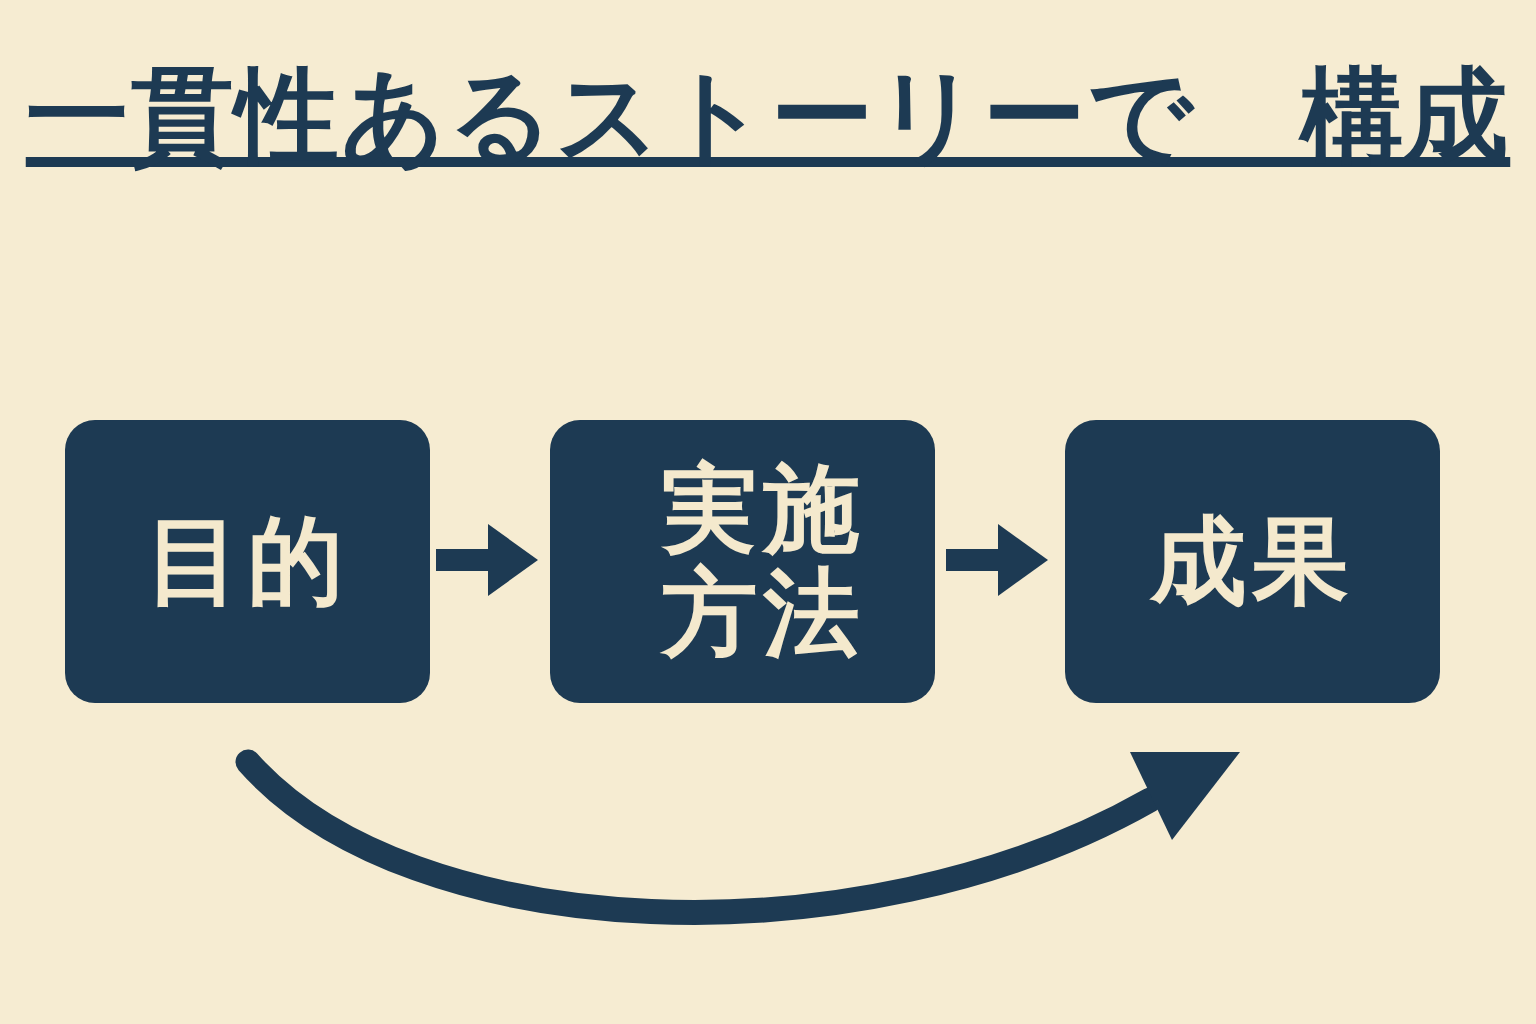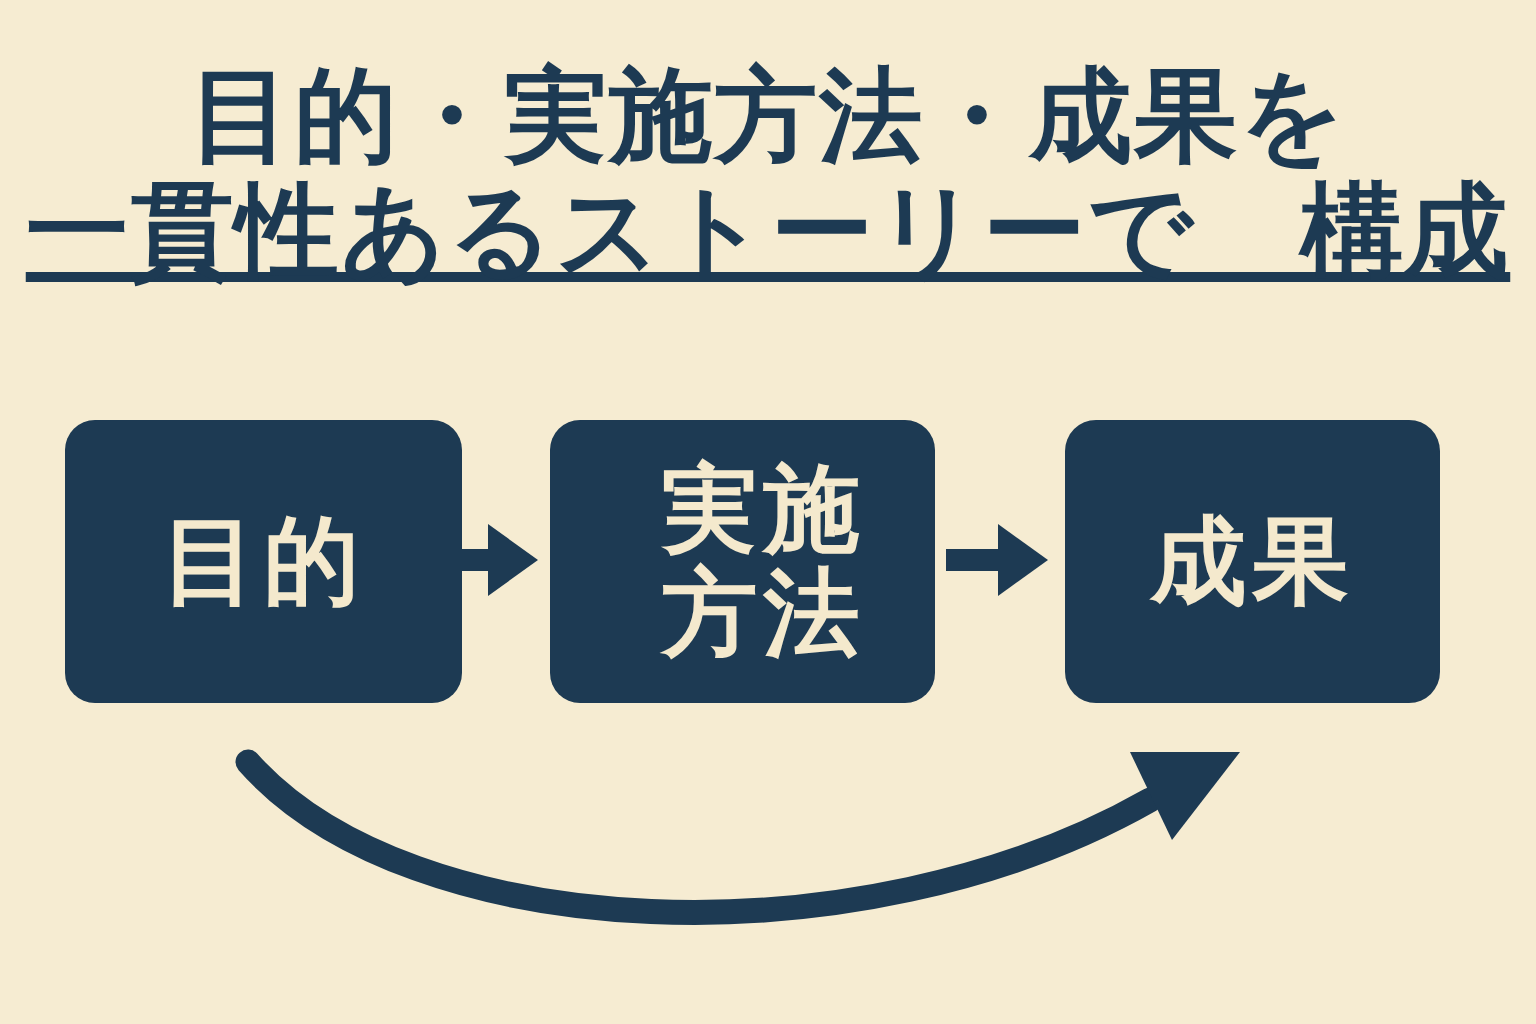--- a/index.html
+++ b/index.html
@@ -50,21 +50,21 @@
     text-align: center;
   }
   .flow-box .box-label {
     color: var(--box-text);
     font-weight: 900;
     font-size: 96px;
     line-height: 1.08;
     white-space: pre-line;
     letter-spacing: 6px;
   }
-  #box-purpose  { left: 65px;   width: 397px; }
+  #box-purpose  { left: 65px;   width: 365px; }
   #box-method   { left: 550px;  width: 385px; padding-left: 42px; }
   #box-result   { left: 1065px; width: 375px; border-radius: 31px; }
 
   .arrow-right {
     position: absolute;
     top: 522px;
     width: 102px;
     height: 76px;
     color: var(--navy);
   }
@@ -77,21 +77,20 @@
     width: 1536px;
     height: 1024px;
     color: var(--navy);
     pointer-events: none;
   }
 </style>
 </head>
 <body>
 
 <div class="title">
-  <div class="title-line1">目的・実施方法・成果を</div>
   <div class="title-line2">一貫性あるストーリーで　構成</div>
 </div>
 
 <div class="flow-box" id="box-purpose">
   <span class="box-label">目的</span>
 </div>
 
 <div class="flow-box" id="box-method">
   <span class="box-label">実施
 方法</span>

